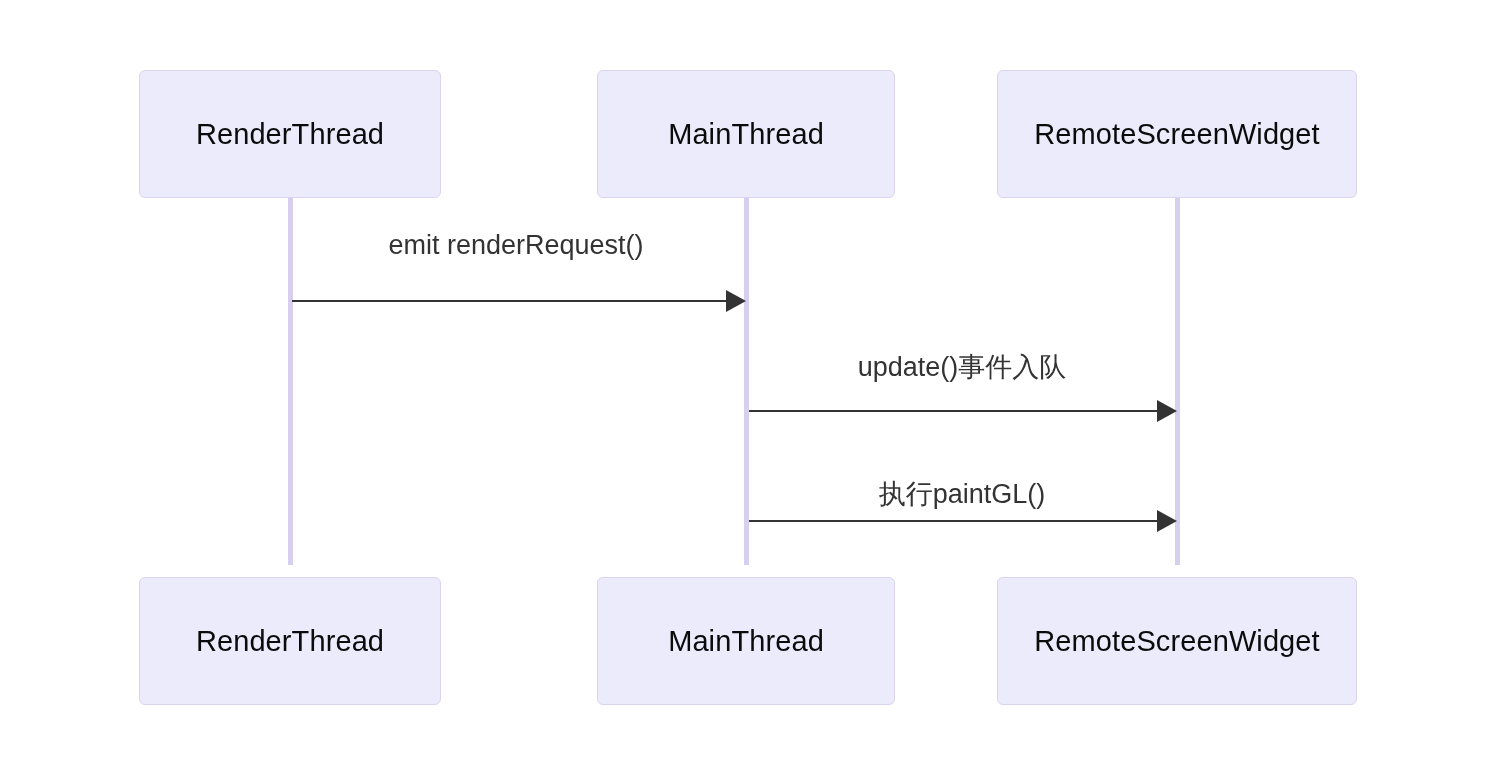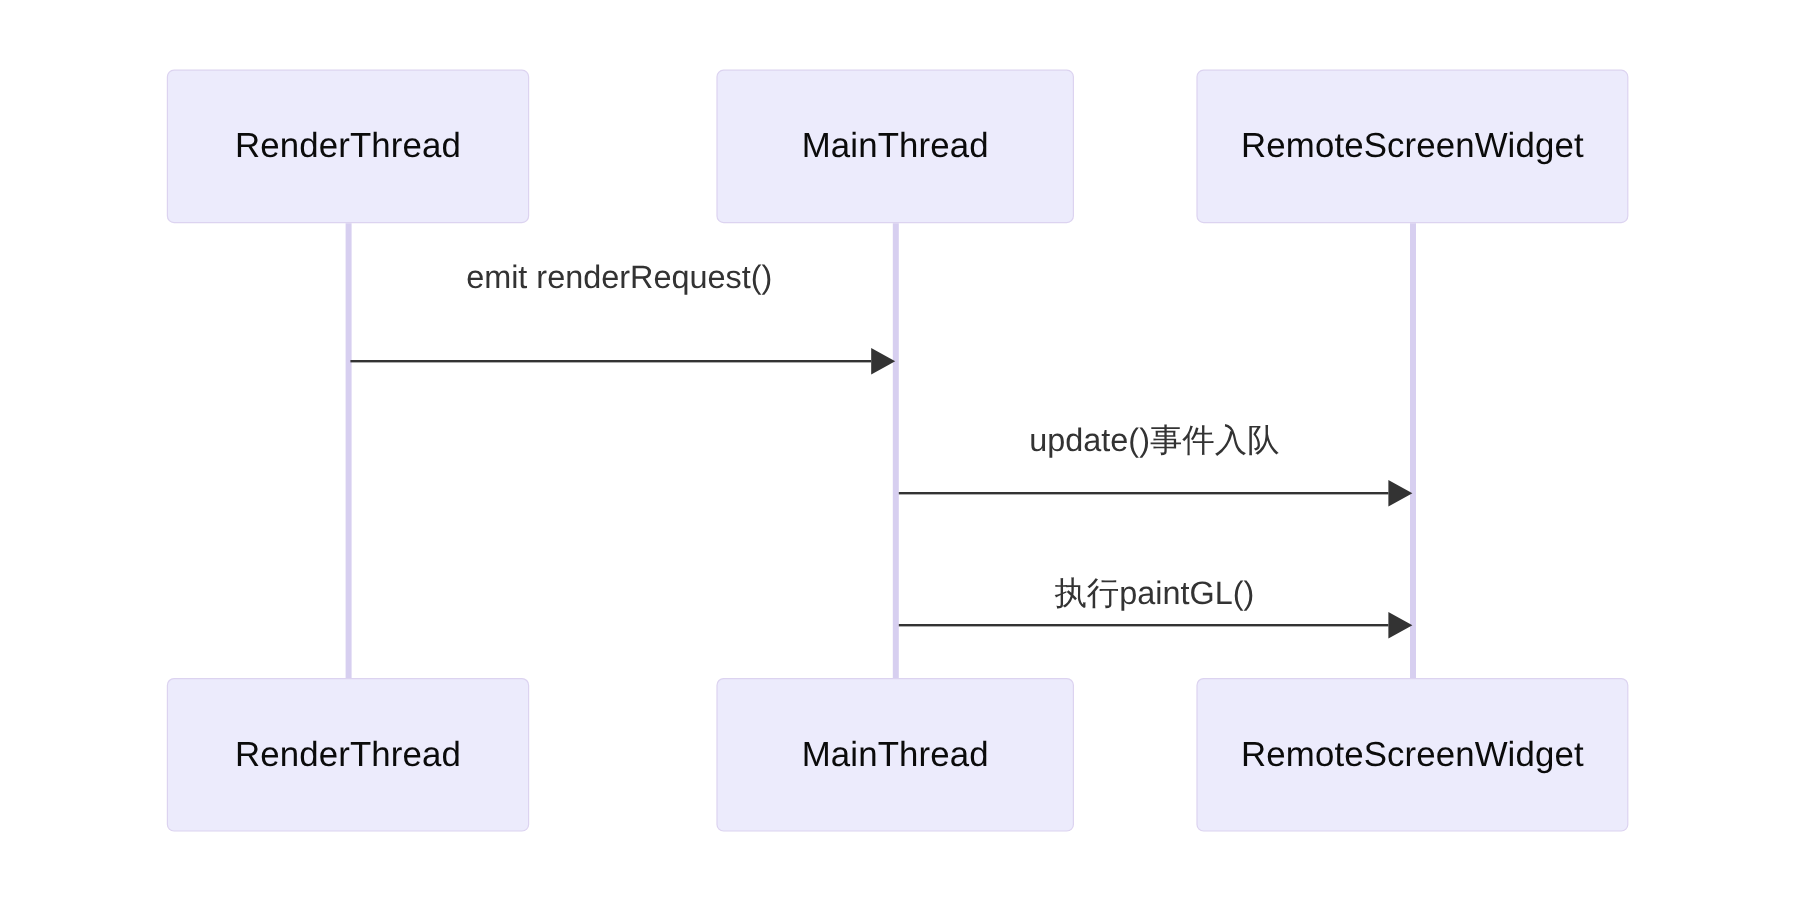--- a/index.html
+++ b/index.html
@@ -27,20 +27,21 @@
   .actor-box {
     position: absolute;
     box-sizing: border-box;
     background: #ecebfc;
     border: 1.6px solid #dcd3f0;
     border-radius: 6px;
     height: 128px;
     display: flex;
     align-items: center;
     justify-content: center;
+    margin-top: 12px;
   }
   .actor-label {
     font-size: 29px;
     color: #0b0b0b;
     font-weight: 400;
     letter-spacing: 0.1px;
     white-space: nowrap;
   }
   .msg-line {
     position: absolute;
@@ -86,21 +87,21 @@
   <div class="actor-box" style="left:139px; top:565px; width:302px;">
     <span class="actor-label">RenderThread</span>
   </div>
   <div class="actor-box" style="left:597px; top:565px; width:298px;">
     <span class="actor-label">MainThread</span>
   </div>
   <div class="actor-box" style="left:997px; top:565px; width:360px;">
     <span class="actor-label">RemoteScreenWidget</span>
   </div>
 
-  <div class="msg-label" style="left:516px; top:216px;">emit renderRequest()</div>
+  <div class="msg-label" style="left:516px; top:230px;">emit renderRequest()</div>
   <div class="msg-line" style="left:292px; top:300px; width:434px;"></div>
   <div class="msg-head" style="left:726px; top:290px;"></div>
 
   <div class="msg-label" style="left:962px; top:349px;">update()事件入队</div>
   <div class="msg-line" style="left:749px; top:410px; width:408px;"></div>
   <div class="msg-head" style="left:1157px; top:400px;"></div>
 
   <div class="msg-label" style="left:962px; top:476px;">执行paintGL()</div>
   <div class="msg-line" style="left:749px; top:520px; width:408px;"></div>
   <div class="msg-head" style="left:1157px; top:510px;"></div>

